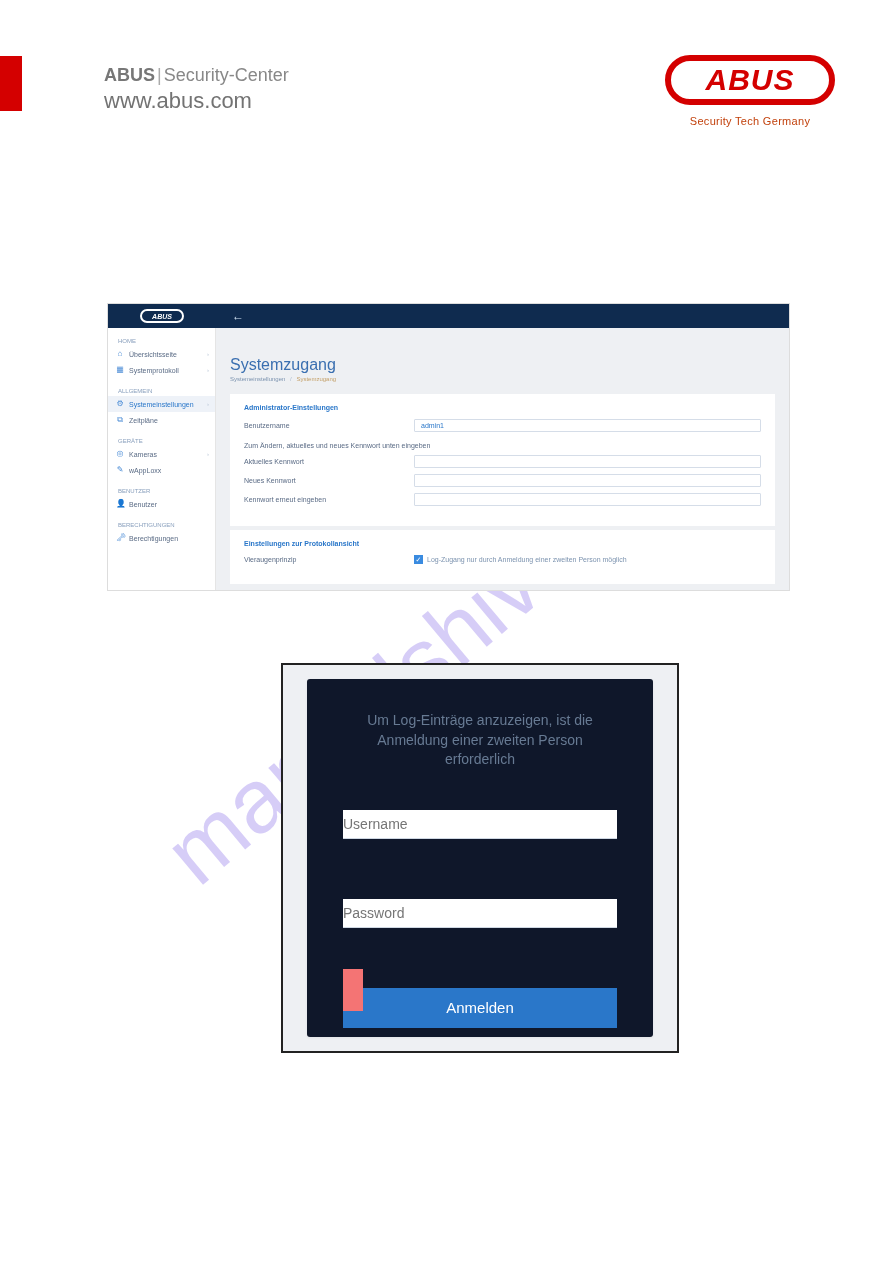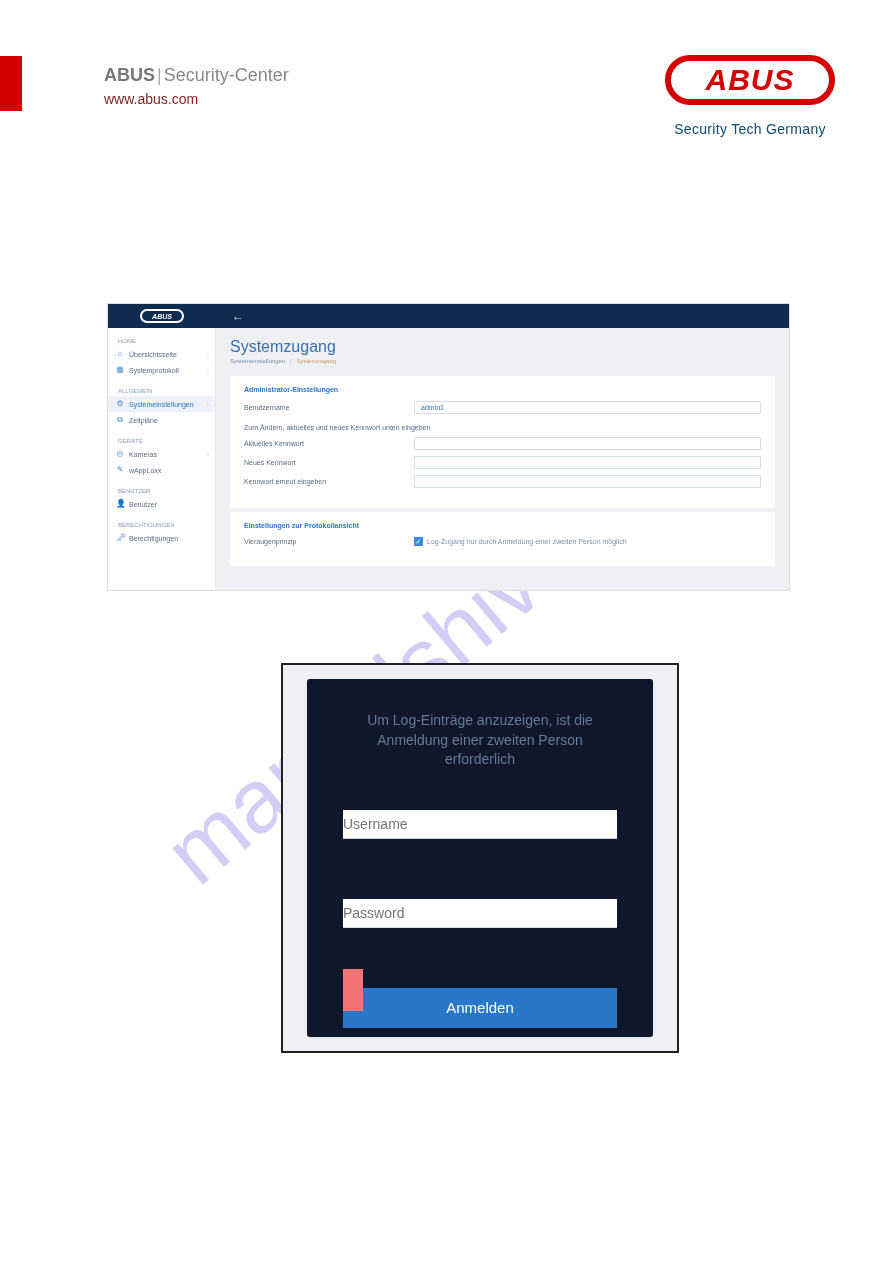--- a/index.html
+++ b/index.html
@@ -26,21 +26,21 @@
   .header-text {
     position: absolute;
     left: 104px;
     top: 64px;
     color: #888;
     font-size: 18px;
     line-height: 1.3;
   }
   .header-text .bold { font-weight: 700; color: #777; }
   .header-text .pipe { color: #aaa; margin: 0 2px; }
-  .header-text .url { font-size: 14px; color: #7f1d1d; }
+  .header-text .url { font-size: 22px; color: #737373; }
 
   
   .abus-logo-wrap {
     position: absolute;
     right: 58px;
     top: 55px;
     text-align: center;
   }
   .abus-logo {
     width: 170px;
@@ -50,23 +50,23 @@
     display: flex;
     align-items: center;
     justify-content: center;
     color: #d40000;
     font-weight: 900;
     font-size: 30px;
     letter-spacing: 1px;
     font-style: italic;
   }
   .abus-tagline {
-    color: #0c4a6e;
-    font-size: 14px;
-    margin-top: 16px;
+    color: #c2410c;
+    font-size: 11px;
+    margin-top: 10px;
     letter-spacing: 0.3px;
   }
 
   
   .watermark {
     position: absolute;
     left: 50%;
     top: 50%;
     transform: translate(-50%, -42%) rotate(-40deg);
     font-size: 90px;
@@ -167,21 +167,21 @@
     height: 8px;
     display: inline-block;
     font-size: 8px;
     color: #4b8cd6;
     text-align: center;
     line-height: 8px;
   }
 
   .shot1 .main {
     flex: 1;
-    padding: 10px 14px 0 14px;
+    padding: 28px 14px 0 14px;
     position: relative;
   }
   .shot1 .page-title {
     color: #3a6fb0;
     font-size: 16px;
     font-weight: 300;
   }
   .shot1 .crumbs {
     font-size: 6px;
     color: #7c93af;

